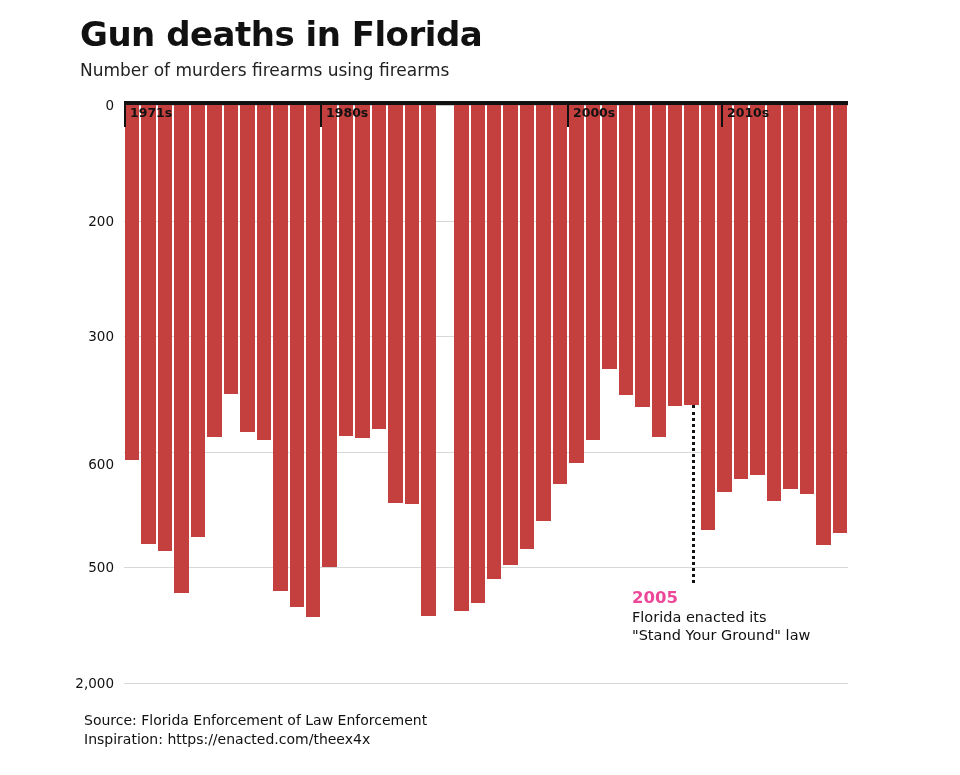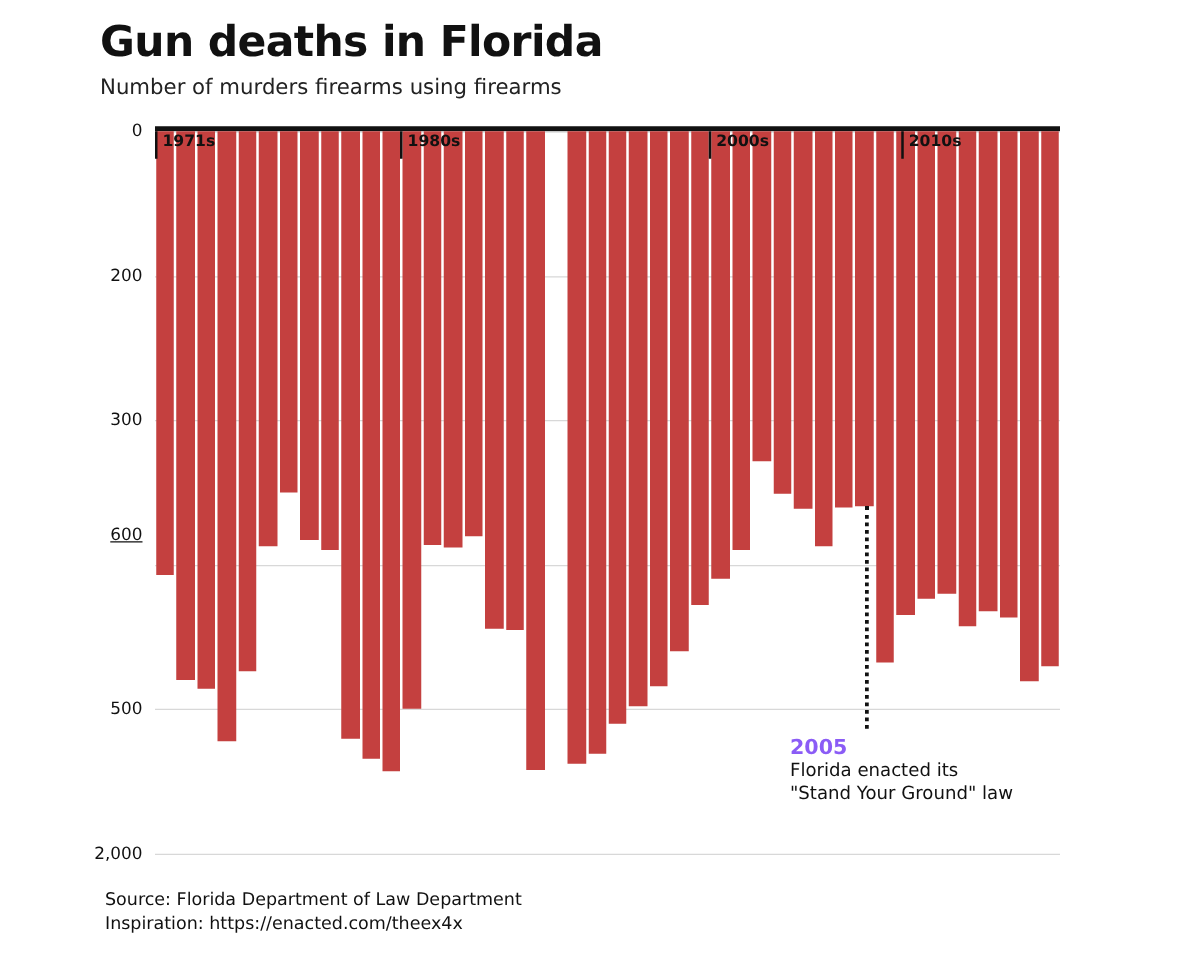--- a/index.html
+++ b/index.html
@@ -109,21 +109,21 @@
   }
   .anno {
     position: absolute;
     left: 632px;
     top: 588px;
     width: 180px;
   }
   .anno-year {
     font-size: 16.5px;
     font-weight: bold;
-    color: #8b5cf6;
+    color: #ec4899;
     margin: 0 0 1px 0;
   }
   .anno-text {
     font-size: 14.5px;
     line-height: 1.25;
     color: #111111;
   }
 
   
   .footer {
@@ -196,28 +196,28 @@
       <div class="bar" title="2013: 762" style="left: 692.078px; width: 14.48px; top: 0px; height: 440.436px; background: rgb(196, 64, 63);"></div>
       <div class="bar" title="2014: 740" style="left: 708.533px; width: 14.48px; top: 0px; height: 427.72px; background: rgb(196, 64, 63);"></div>
     </div>
 
   <div class="anno">
     <div class="anno-year">2005</div>
     <div class="anno-text">Florida enacted its "Stand Your Ground" law</div>
   </div>
 
   <div class="footer">
-    <div>Source: Florida Department of Law Department</div>
+    <div>Source: Florida Enforcement of Law Enforcement</div>
     <div>Inspiration: https://enacted.com/theex4x</div>
   </div>
 
 <div class="ytick" style="top: 105px; left: 54px;">0</div>
     <div class="ytick" style="top: 220.6px; left: 54px;">200</div>
     <div class="ytick" style="top: 336.2px; left: 54px;">300</div>
-    <div class="ytick" style="top: 428px; left: 54px; text-decoration: underline;">600</div>
+    <div class="ytick" style="top: 464px; left: 54px;">600</div>
     <div class="ytick" style="top: 567.4px; left: 54px;">500</div>
     <div class="ytick" style="top: 683px; left: 54px;">2,000</div>
     <div class="decade" style="left: 124px; top: 105px;">1971s</div>
     <div class="decade" style="left: 272.091px; top: 105px; margin-left: 48px;">1980s</div>
     <div class="decade" style="left: 567px; top: 105px;">2000s</div>
     <div class="decade" style="left: 721px; top: 105px;">2010s</div>
     <div class="anno-line" style="left: 691.682px; top: 404.982px; height: 178.018px;"></div>
   </div>
 
 </body></html>

